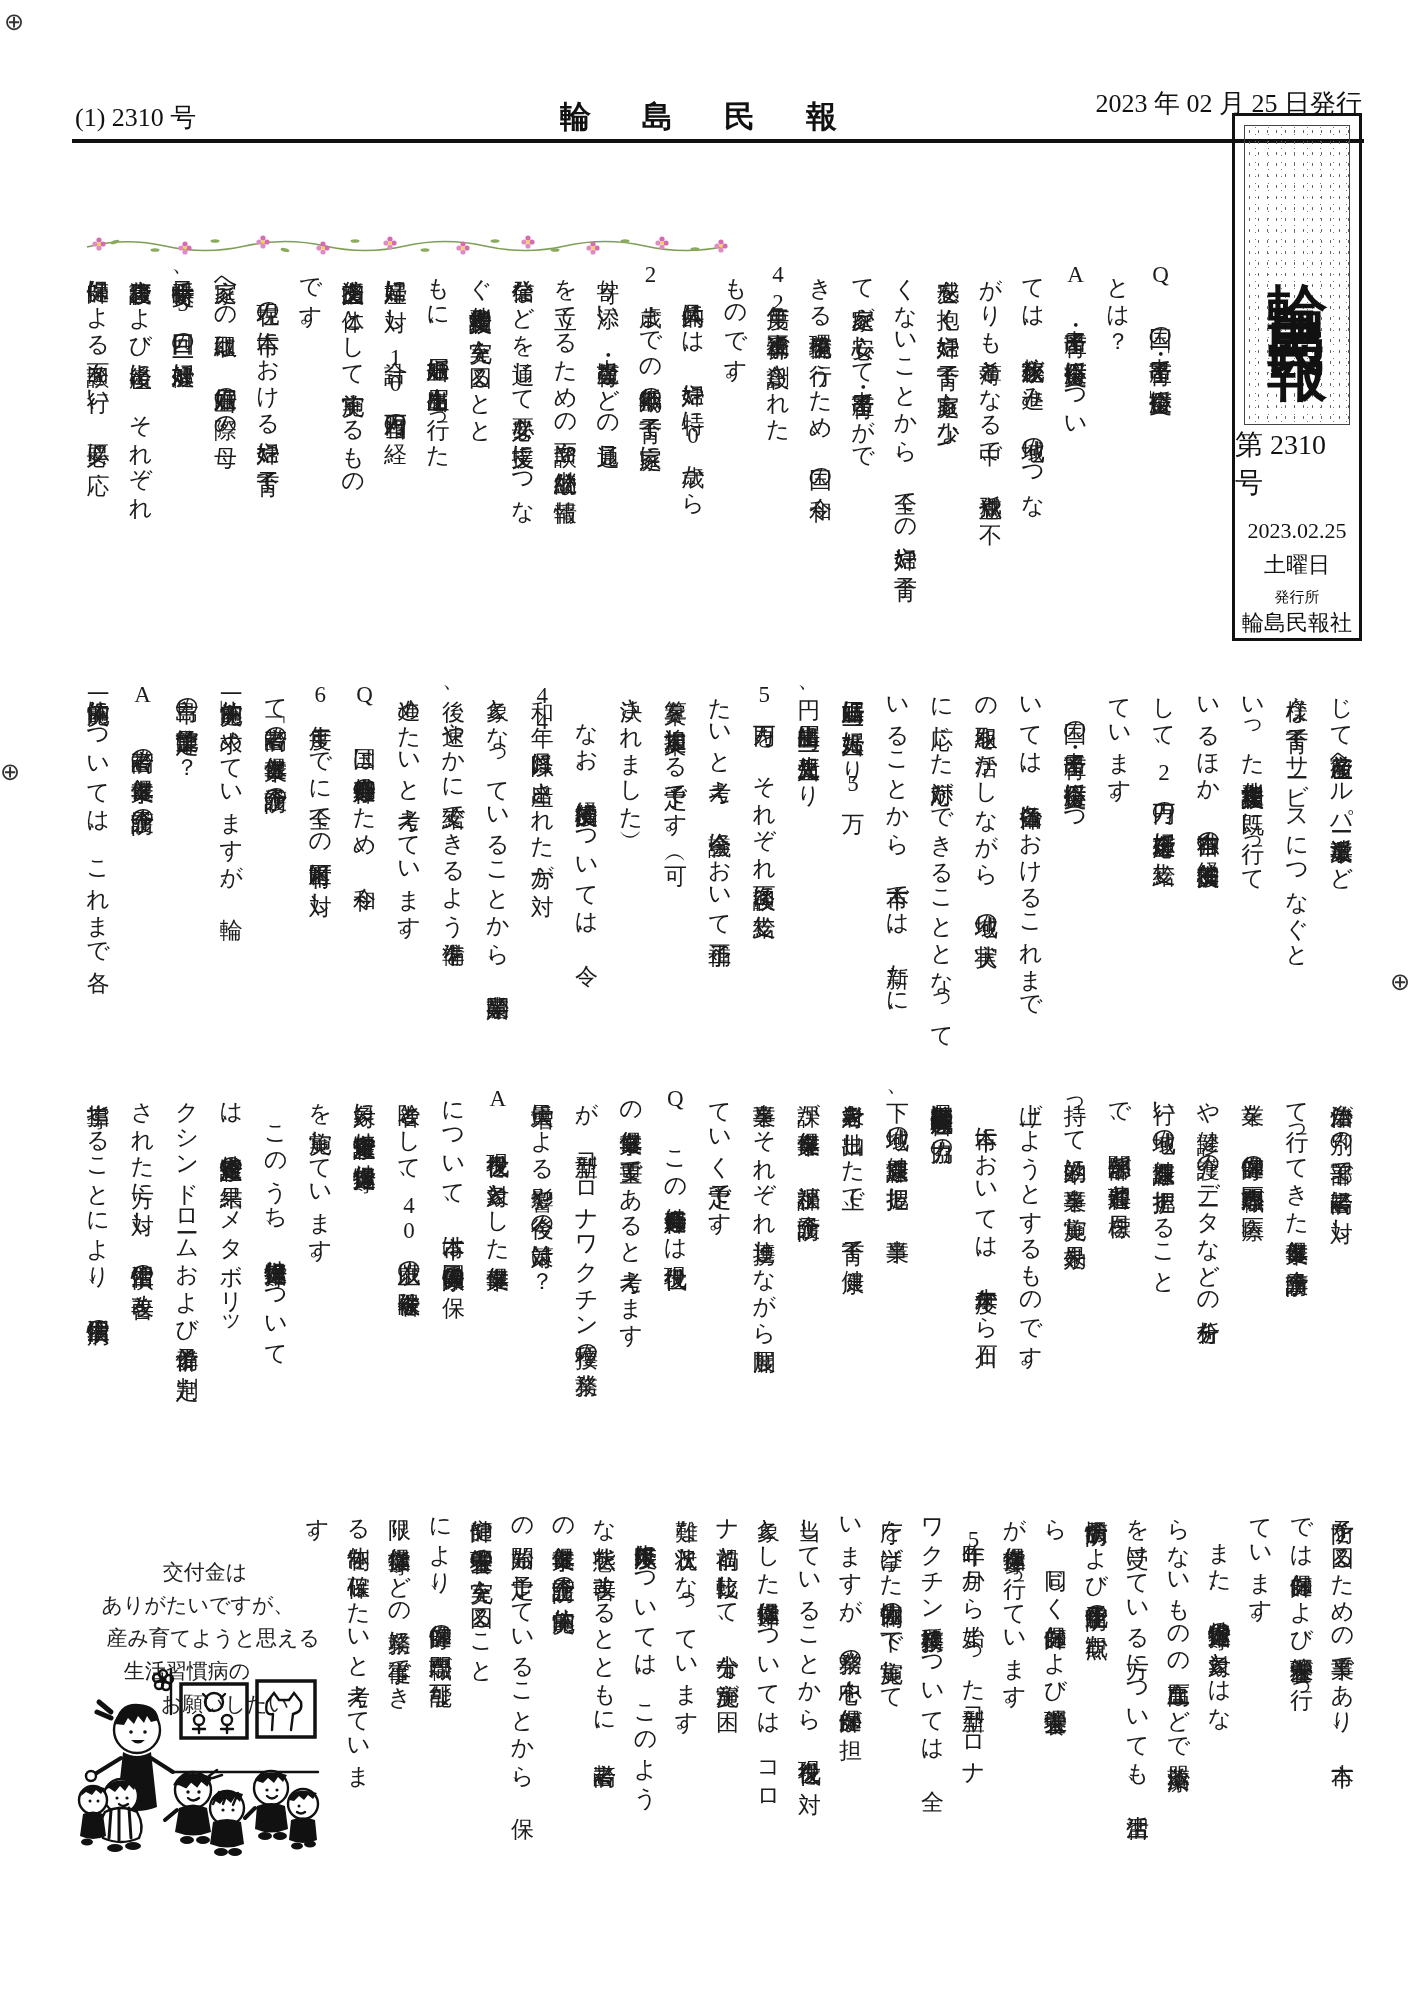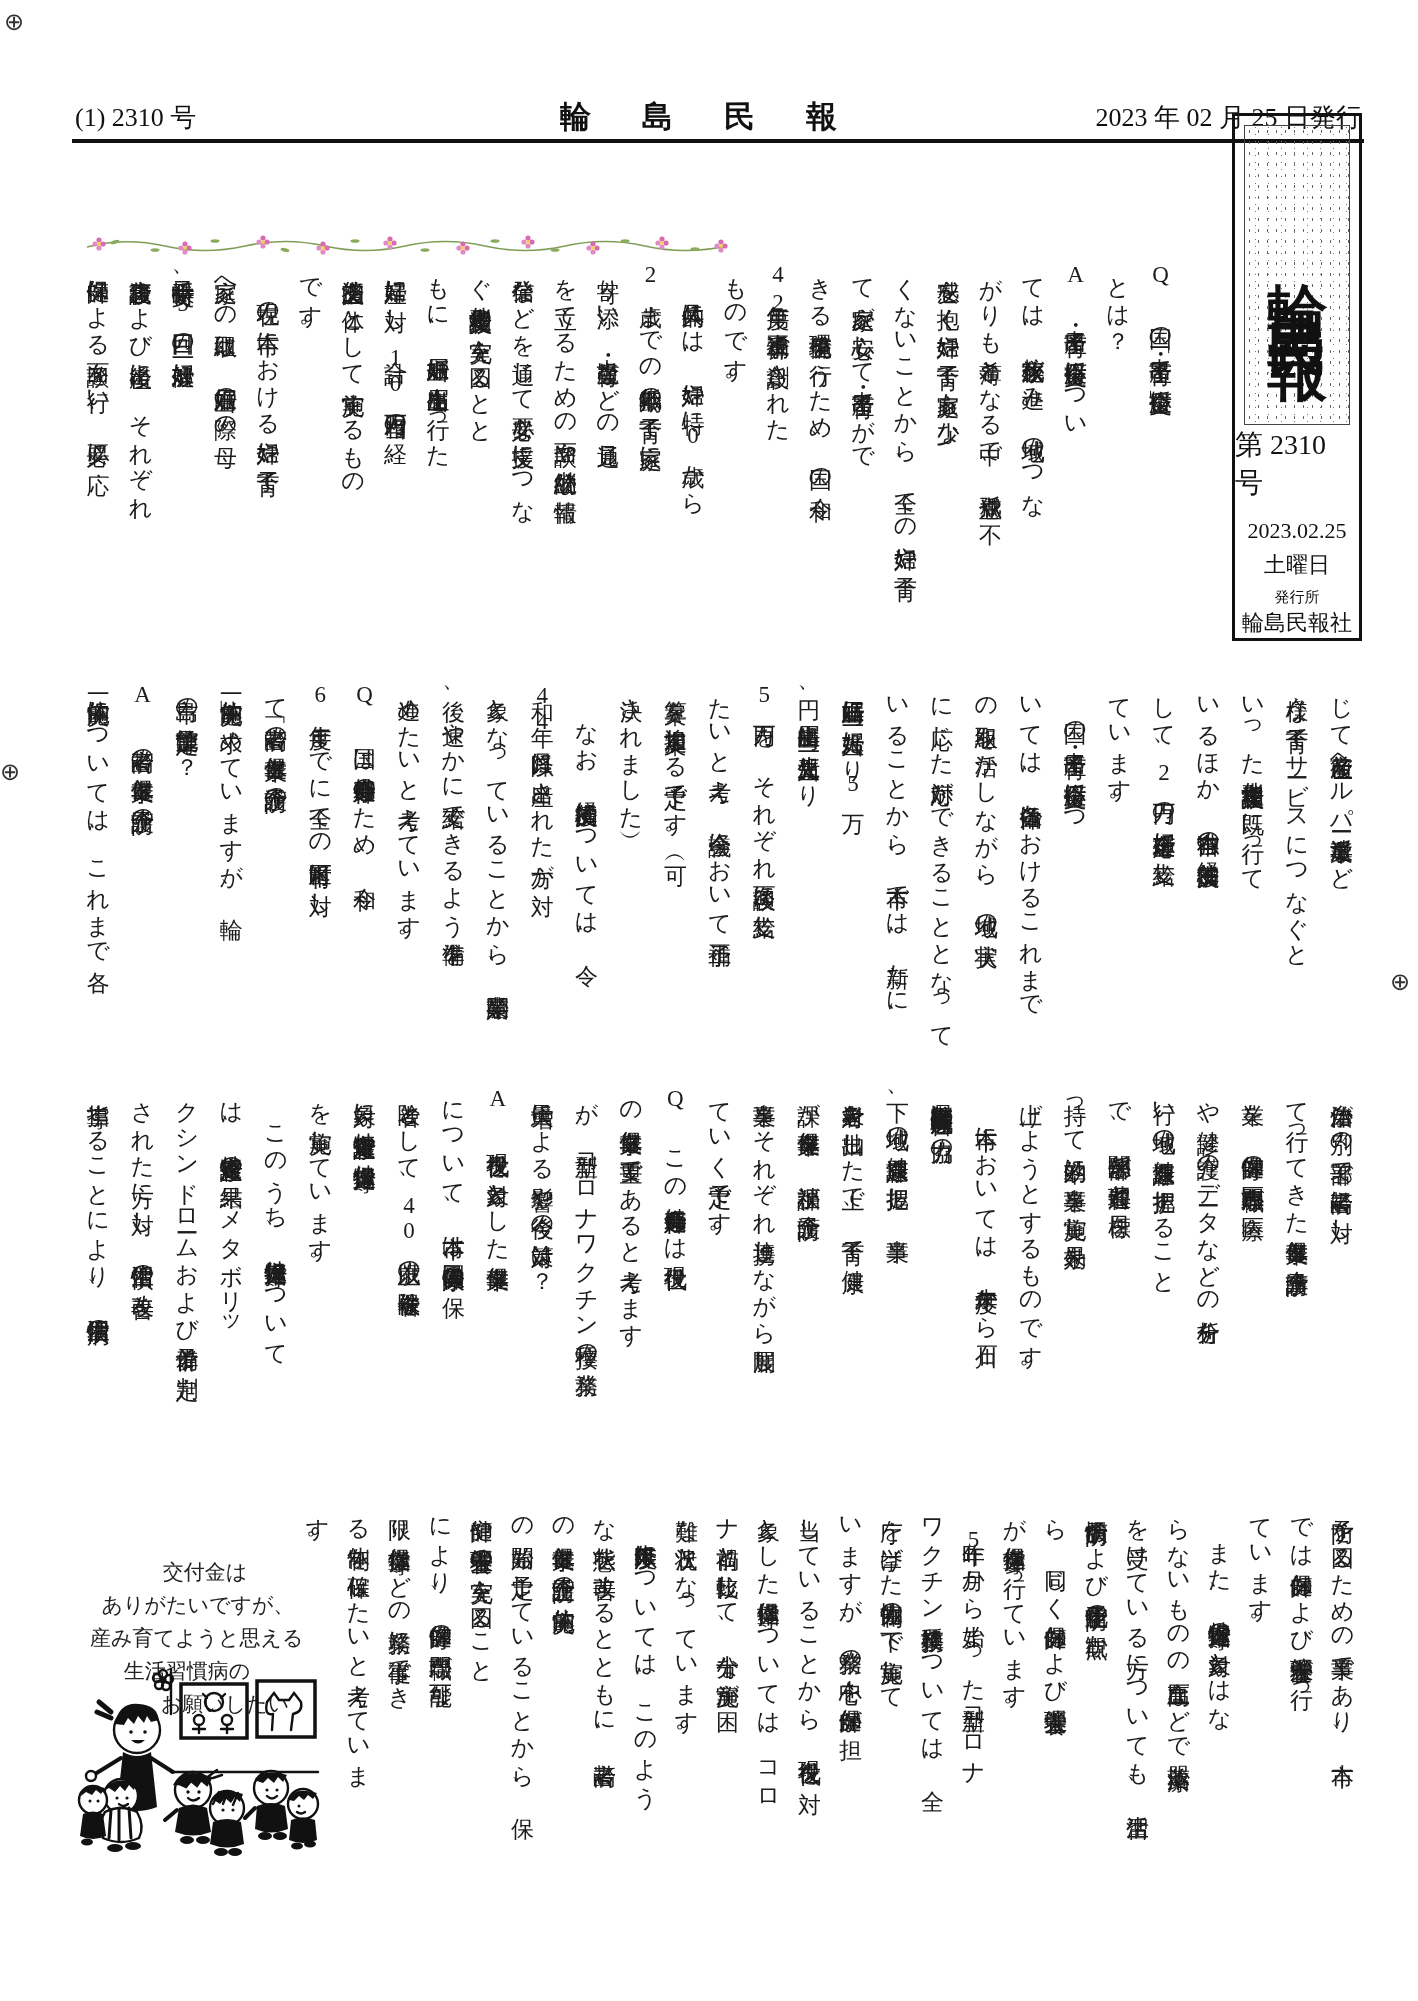--- a/index.html
+++ b/index.html
@@ -1,21 +1,21 @@
 <!DOCTYPE html>
 <html><head>
 <meta charset="utf-8">
 <style>
   html,body{margin:0;padding:0;background:#e8e8e8;}
   #page{position:relative;width:1418px;height:2001px;background:#ffffff;overflow:hidden;
         font-family:"Liberation Serif","DejaVu Serif",serif;color:#111;}
   .regmark{position:absolute;font-family:"DejaVu Sans",sans-serif;color:#333;font-size:24px;}
   .hdr-issue{position:absolute;left:75px;top:100px;font-size:26px;}
   .hdr-title{position:absolute;left:560px;top:96px;font-size:31px;font-weight:bold;letter-spacing:10px;white-space:nowrap;}
-  .hdr-date{position:absolute;right:56px;top:100px;font-size:26px;}
+  .hdr-date{position:absolute;right:56px;top:86px;font-size:26px;}
   .hdr-rule{position:absolute;left:72px;top:139px;width:1292px;height:4px;background:#111;}
   .headline{position:absolute;left:73px;top:143px;width:670px;font-family:"Liberation Sans","DejaVu Sans",sans-serif;
             font-weight:900;font-size:72px;letter-spacing:0px;white-space:nowrap;color:#0a0a0a;}
   .flowerline{position:absolute;left:85px;top:233px;}
   .qlead{position:absolute;left:745px;top:150px;width:500px;font-family:"Liberation Sans","DejaVu Sans",sans-serif;
          font-size:24px;line-height:40px;color:#0a0a0a;}
   .masthead{position:absolute;left:1232px;top:113px;width:130px;height:528px;border:3px solid #111;
             box-sizing:border-box;display:flex;flex-direction:column;align-items:center;}
   .masthead-inner{margin-top:9px;width:106px;height:352px;border:1px solid #444;box-sizing:border-box;
             display:flex;align-items:center;justify-content:center;
@@ -32,21 +32,21 @@
        font-size:23px;letter-spacing:0.8px;color:#1c1c1c;overflow:visible;}
   #dan1{left:75px;top:262px;width:1106px;height:380px;line-height:42.5px;}
   #dan2{left:75px;top:682px;width:1288px;height:380px;line-height:44.4px;}
   #dan3{left:75px;top:1086px;width:1288px;height:380px;line-height:44.4px;}
   #dan4{left:296px;top:1502px;width:1067px;height:380px;line-height:41px;}
   .quote{position:absolute;left:90px;top:1520px;width:230px;font-family:"Liberation Sans","DejaVu Sans",sans-serif;
          font-size:21px;line-height:33px;color:#222;margin-top:35px;}
   .quote div{white-space:nowrap;}
   .q1{text-align:center;}
   .q2{text-align:center;padding-right:14px;}
-  .q3{text-align:left;}
+  .q3{text-align:right;}
   .q4{text-align:center;padding-right:36px;}
   .q5{text-align:center;padding-left:40px;}
   .illus{position:absolute;left:75px;top:1668px;}
 </style>
 </head>
 <body>
 
 <div id="page">
 
   <span class="regmark" style="left:4px;top:8px;">⊕</span>

